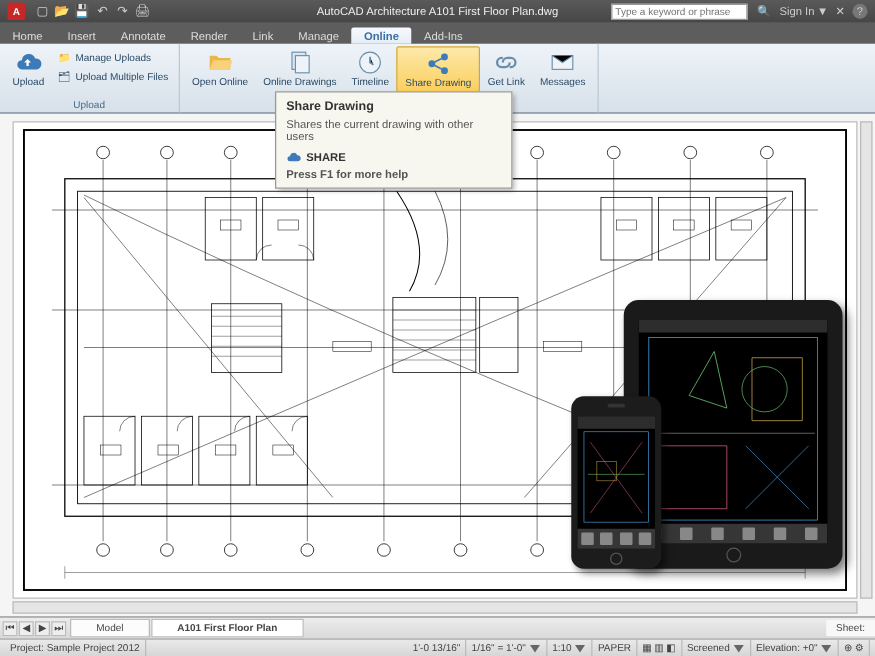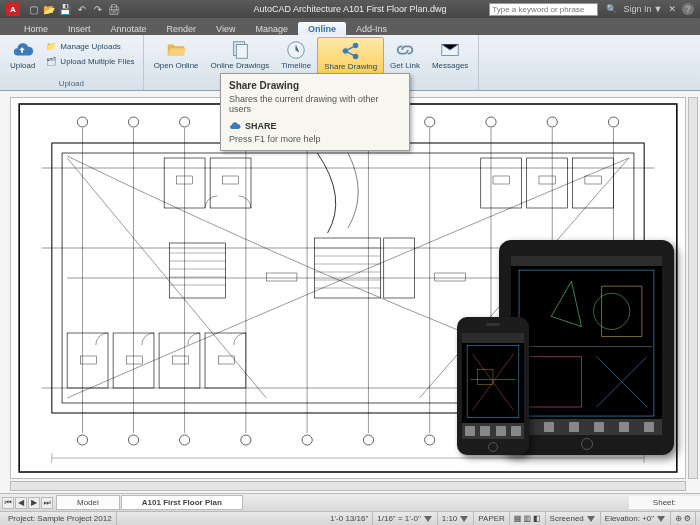--- a/index.html
+++ b/index.html
@@ -11,21 +11,21 @@
 .titlebar .qat { display:flex; gap:4px; margin-left:4px;}
 .titlebar .qat span { width:12px; height:12px; display:flex; align-items:center; justify-content:center; color:#ccc; font-size:10px;}
 .titlebar .title-text { position:absolute; left:50%; transform:translateX(-50%); color:#eee; font-size:9px; }
 .titlebar .search-box { margin-left:auto; width:109px; height:13px; background:#fff; border:1px solid #999; font-size:8px; padding:0 2px; color:#888;}
 .titlebar .right-icons { display:flex; gap:6px; margin-left:8px; align-items:center;}
 .titlebar .right-icons span{font-size:9px; color:#ccc;}
 .titlebar .dropdown-caret{ font-size:7px; margin-left:2px;}
 .titlebar .help-circle{ width:12px;height:12px;border-radius:50%; background:#777; color:#fff; font-size:8px; display:flex;align-items:center;justify-content:center;}
 
 
-.ribbon-tabs { height:17px; background:#5d5d5d; display:flex; align-items:flex-end; padding-left:14px; font-size:9px;}
+.ribbon-tabs { height:17px; background:#5d5d5d; display:flex; align-items:flex-end; padding-left:0; font-size:9px;}
 .ribbon-tabs .tab { padding:2px 10px 1px; color:#ddd; cursor:pointer;}
 .ribbon-tabs .tab.active { background:linear-gradient(#f7fafe,#e5edf5); color:#3a6ea5; border-radius:2px 2px 0 0; font-weight:700;}
 
 
 .ribbon { height:56px; background:linear-gradient(#eef3f8,#d7e1ea); border-bottom:1px solid #8aa2b8; display:flex;}
 .ribbon-group{ display:flex; flex-direction:column; border-right:1px solid #b9c9d7; position:relative;}
 .ribbon-group .group-body{ display:flex; align-items:flex-start; padding:2px 4px; flex:1;}
 .ribbon-group .group-title{ font-size:8px; color:#4a6a87; text-align:center; padding:0 0 2px;}
 .big-btn{ display:flex; flex-direction:column; align-items:center; gap:1px; padding:2px 6px; cursor:pointer; border-radius:2px;}
 .big-btn.active{ background:linear-gradient(#fde9a9,#fbcf5d); border:1px solid #d4a830;}
@@ -35,36 +35,36 @@
 .small-btn{ display:flex; align-items:center; gap:3px; font-size:8px; color:#2b4a66; cursor:pointer; padding:1px 2px;}
 .small-btn .ico{width:12px;height:12px; display:flex;align-items:center;justify-content:center;}
 svg{display:block;}
 
 
 .tooltip{ position:absolute; left:220px; top:73px; width:190px; background:#f7f7ef; border:1px solid #999; box-shadow:2px 2px 4px rgba(0,0,0,.3); padding:6px 8px; z-index:50;}
 .tooltip .tt-title{ font-size:10px; font-weight:600; color:#333; margin-bottom:3px;}
 .tooltip .tt-desc{ font-size:9px; color:#555; margin-bottom:6px;}
 .tooltip .tt-cmd-row{display:flex; align-items:center; gap:4px; font-size:9px; color:#333; font-weight:600; margin-bottom:2px;}
 .tooltip .tt-cmd-row .ico{width:12px;height:12px;}
-.tooltip .tt-help{ font-size:9px; color:#555; font-weight:400;}
+.tooltip .tt-help{ font-size:9px; color:#555; font-weight:700;}
 
 
 .canvas-wrap{ position:absolute; left:0; top:91px; right:0; bottom:32px; background:#f5f5f5;}
 .canvas{ position:absolute; inset:6px 14px 14px 10px; background:#fff; border:1px solid #bbb;}
 .floorplan-svg{ width:100%; height:100%;}
 .sheet-scrollbar-h{ position:absolute; left:10px; right:14px; bottom:2px; height:10px; background:#e5e5e5; border:1px solid #bbb;}
 .sheet-scrollbar-v{ position:absolute; right:2px; top:6px; bottom:14px; width:10px; background:#e5e5e5; border:1px solid #bbb;}
 
 
 .sheet-tabs{ position:absolute; left:0; right:0; bottom:14px; height:18px; background:linear-gradient(#ededed,#d9d9d9); display:flex; align-items:center; font-size:8px; color:#444; border-top:1px solid #bbb;}
 .sheet-tabs .nav-btns{ display:flex; gap:1px; padding:0 2px;}
 .sheet-tabs .nav-btns span{ width:12px;height:12px; display:flex;align-items:center;justify-content:center; background:#eee; border:1px solid #bbb; font-size:8px;}
 .sheet-tabs .stab{ padding:2px 20px; border:1px solid #bbb; background:#fcfcfc; margin-left:1px;}
 .sheet-tabs .stab.active{ background:#fff; font-weight:600;}
-.sheet-tabs .sheet-label{ margin-left:auto; padding:2px 24px; background:#f8f8f8;}
+.sheet-tabs .sheet-label{ margin-left:auto; padding:2px 8px; background:#f8f8f8;}
 
 .statusbar{ position:absolute; left:0; right:0; bottom:0; height:14px; background:linear-gradient(#e9e9e9,#d6d6d6); display:flex; align-items:center; font-size:8px; color:#444; border-top:1px solid #bbb; padding:0 4px;}
 .statusbar .sec{ padding:0 4px; border-right:1px solid #bbb; height:100%; display:flex; align-items:center; gap:2px;}
 .statusbar .sec span.icon{font-size:8px;}
 .statusbar .fill{flex:1;}
 .statusbar .tri{ width:0;height:0;border-left:4px solid transparent;border-right:4px solid transparent;border-top:6px solid #666; display:inline-block; margin:0 1px;}
 
 
 .devices{ position:absolute; right:26px; bottom:38px; display:flex; align-items:flex-end; gap:-20px; z-index:20;}
 .tablet{ width:175px; height:215px; background:#1a1a1a; border-radius:12px; padding:16px 12px 20px; box-shadow:4px 4px 8px rgba(0,0,0,.5); position:relative;}
@@ -100,21 +100,21 @@
     <span>✕</span>
     <span class="help-circle">?</span>
   </div>
 </div>
 
 <div class="ribbon-tabs">
   <div class="tab">Home</div>
   <div class="tab">Insert</div>
   <div class="tab">Annotate</div>
   <div class="tab">Render</div>
-  <div class="tab">View</div>
+  <div class="tab">Link</div>
   <div class="tab">Manage</div>
   <div class="tab active">Online</div>
   <div class="tab">Add-Ins</div>
 </div>
 
 <div class="ribbon">
 
   <div class="ribbon-group">
     <div class="group-body">
       <div class="big-btn">

